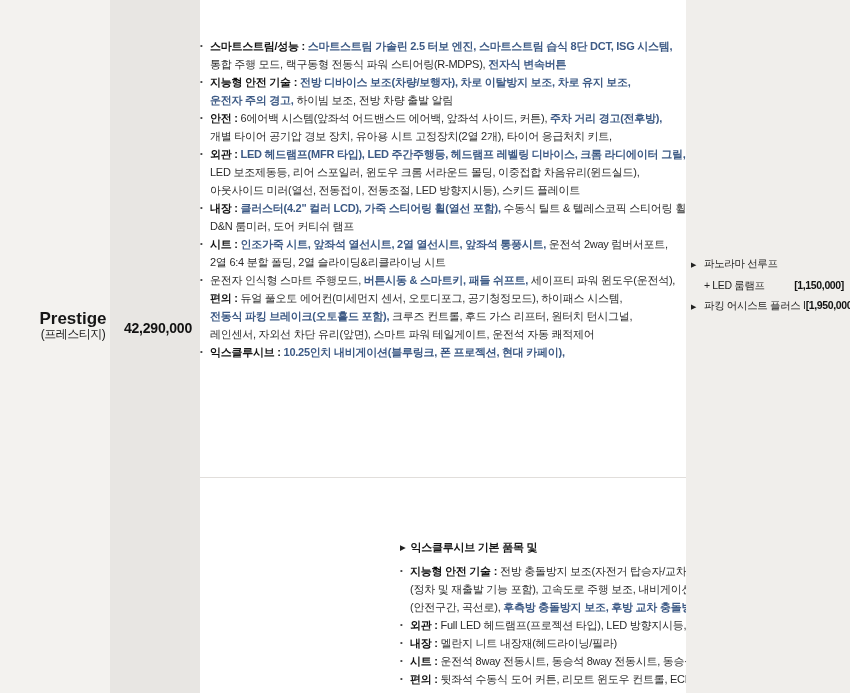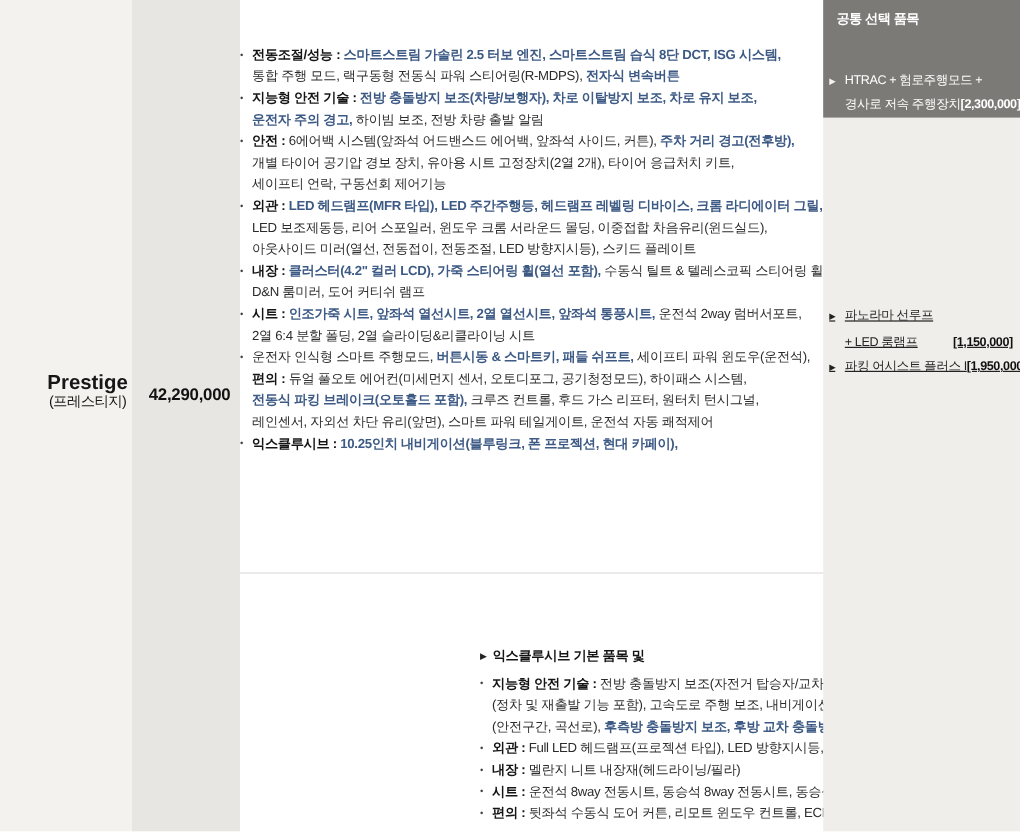--- a/index.html
+++ b/index.html
@@ -28,21 +28,21 @@
   .seg-d{color:#2b2b2b;}
   .divider{position:absolute;left:200px;top:477px;width:650px;height:1px;background:#e1dedb;}
   #bottom-block{position:absolute;left:200px;top:538px;width:486px;}
   .bottom-header{font-size:11px;font-weight:bold;color:#141414;line-height:18px;margin-bottom:5px;letter-spacing:-0.25px;}
   .hdr-arrow{font-size:7.5px;margin-right:5px;vertical-align:1px;color:#222;}
   
   .sidebar{position:absolute;left:686px;top:0;width:164px;height:693px;background:#f0eeeb;}
   .sidebar-dark{position:absolute;left:0;top:0;width:164px;height:98px;background:#7c7a77;color:#ffffff;}
   .sidebar-title{padding:8px 0 0 11px;font-size:11px;font-weight:bold;letter-spacing:-0.4px;}
   #dark-options{position:absolute;left:5px;right:6px;top:58px;}
-  #light-options{position:absolute;left:5px;right:6px;top:253px;color:#222;text-decoration:underline;}
+  #light-options{position:absolute;left:5px;right:6px;top:253px;color:#222;}
   .option-item{margin:0;}
   .option-line{display:flex;align-items:baseline;line-height:19px;font-size:10.5px;letter-spacing:-0.35px;white-space:nowrap;}
   #light-options .option-line{line-height:20px;}
   .opt-arrow{flex:none;width:13px;font-size:7px;}
   #dark-options .opt-arrow{color:#f5f4f2;}
   #light-options .opt-arrow{color:#222;}
   .opt-text{flex:none;}
   .opt-price{margin-left:auto;font-weight:bold;}
   #dark-options .opt-price{color:#ffffff;}
   #light-options .opt-price{color:#111;}
@@ -56,33 +56,32 @@
 <div class="trim-cell">
   <div class="trim-name-en">Prestige</div>
   <div class="trim-name-kr">(프레스티지)</div>
 </div>
 <div class="price-cell">42,290,000</div>
 
 <div class="content">
   <div id="spec-top">
       <div class="spec-item">
         <span class="bullet">•</span>
-        <div class="spec-line"><span class="label">전동조절/성능 : </span><span class="seg-b">스마트스트림 가솔린 2.5 터보 엔진, 스마트스트림 습식 8단 DCT, ISG 시스템,</span></div>
+        <div class="spec-line"><span class="label">스마트스트림/성능 : </span><span class="seg-b">스마트스트림 가솔린 2.5 터보 엔진, 스마트스트림 습식 8단 DCT, ISG 시스템,</span></div>
         <div class="spec-line"><span class="seg-d">통합 주행 모드, 랙구동형 전동식 파워 스티어링(R-MDPS), </span><span class="seg-b">전자식 변속버튼</span></div>
       </div>
       <div class="spec-item">
         <span class="bullet">•</span>
-        <div class="spec-line"><span class="label">지능형 안전 기술 : </span><span class="seg-b">전방 충돌방지 보조(차량/보행자), 차로 이탈방지 보조, 차로 유지 보조,</span></div>
+        <div class="spec-line"><span class="label">지능형 안전 기술 : </span><span class="seg-b">전방 디바이스 보조(차량/보행자), 차로 이탈방지 보조, 차로 유지 보조,</span></div>
         <div class="spec-line"><span class="seg-b">운전자 주의 경고, </span><span class="seg-d">하이빔 보조, 전방 차량 출발 알림</span></div>
       </div>
       <div class="spec-item">
         <span class="bullet">•</span>
         <div class="spec-line"><span class="label">안전 : </span><span class="seg-d">6에어백 시스템(앞좌석 어드밴스드 에어백, 앞좌석 사이드, 커튼), </span><span class="seg-b">주차 거리 경고(전후방),</span></div>
         <div class="spec-line"><span class="seg-d">개별 타이어 공기압 경보 장치, 유아용 시트 고정장치(2열 2개), 타이어 응급처치 키트,</span></div>
-        <div class="spec-line"><span class="seg-d">세이프티 언락, 구동선회 제어기능</span></div>
       </div>
       <div class="spec-item">
         <span class="bullet">•</span>
         <div class="spec-line"><span class="label">외관 : </span><span class="seg-b">LED 헤드램프(MFR 타입), LED 주간주행등, 헤드램프 레벨링 디바이스, 크롬 라디에이터 그릴,</span></div>
         <div class="spec-line"><span class="seg-d">LED 보조제동등, 리어 스포일러, 윈도우 크롬 서라운드 몰딩, 이중접합 차음유리(윈드실드),</span></div>
         <div class="spec-line"><span class="seg-d">아웃사이드 미러(열선, 전동접이, 전동조절, LED 방향지시등), 스키드 플레이트</span></div>
       </div>
       <div class="spec-item">
         <span class="bullet">•</span>
         <div class="spec-line"><span class="label">내장 : </span><span class="seg-b">클러스터(4.2" 컬러 LCD), 가죽 스티어링 휠(열선 포함), </span><span class="seg-d">수동식 틸트 &amp; 텔레스코픽 스티어링 휠,</span></div>
@@ -132,36 +131,20 @@
           <span class="bullet">•</span>
           <div class="spec-line"><span class="label">편의 : </span><span class="seg-d">뒷좌석 수동식 도어 커튼, 리모트 윈도우 컨트롤, ECM 룸미러, 세이프티 파워 윈도우(동승석/2열)</span></div>
         </div>
       </div>
   </div>
 </div>
 
 <div class="divider"></div>
 
 <div class="sidebar">
-  <div class="sidebar-dark">
-    <div class="sidebar-title">공통 선택 품목</div>
-    <div id="dark-options">
-        <div class="option-item">
-          <div class="option-line">
-            <span class="opt-arrow">▶</span>
-            <span class="opt-text">HTRAC + 험로주행모드 +</span>
-          </div>
-          <div class="option-line">
-            <span class="opt-arrow"></span>
-            <span class="opt-text">경사로 저속 주행장치</span>
-            <span class="opt-price">[2,300,000]</span>
-          </div>
-        </div>
-      </div>
-  </div>
   <div id="light-options">
       <div class="option-item">
         <div class="option-line">
           <span class="opt-arrow">▶</span>
           <span class="opt-text">파노라마 선루프</span>
         </div>
         <div class="option-line">
           <span class="opt-arrow"></span>
           <span class="opt-text">+ LED 룸램프</span>
           <span class="opt-price">[1,150,000]</span>

